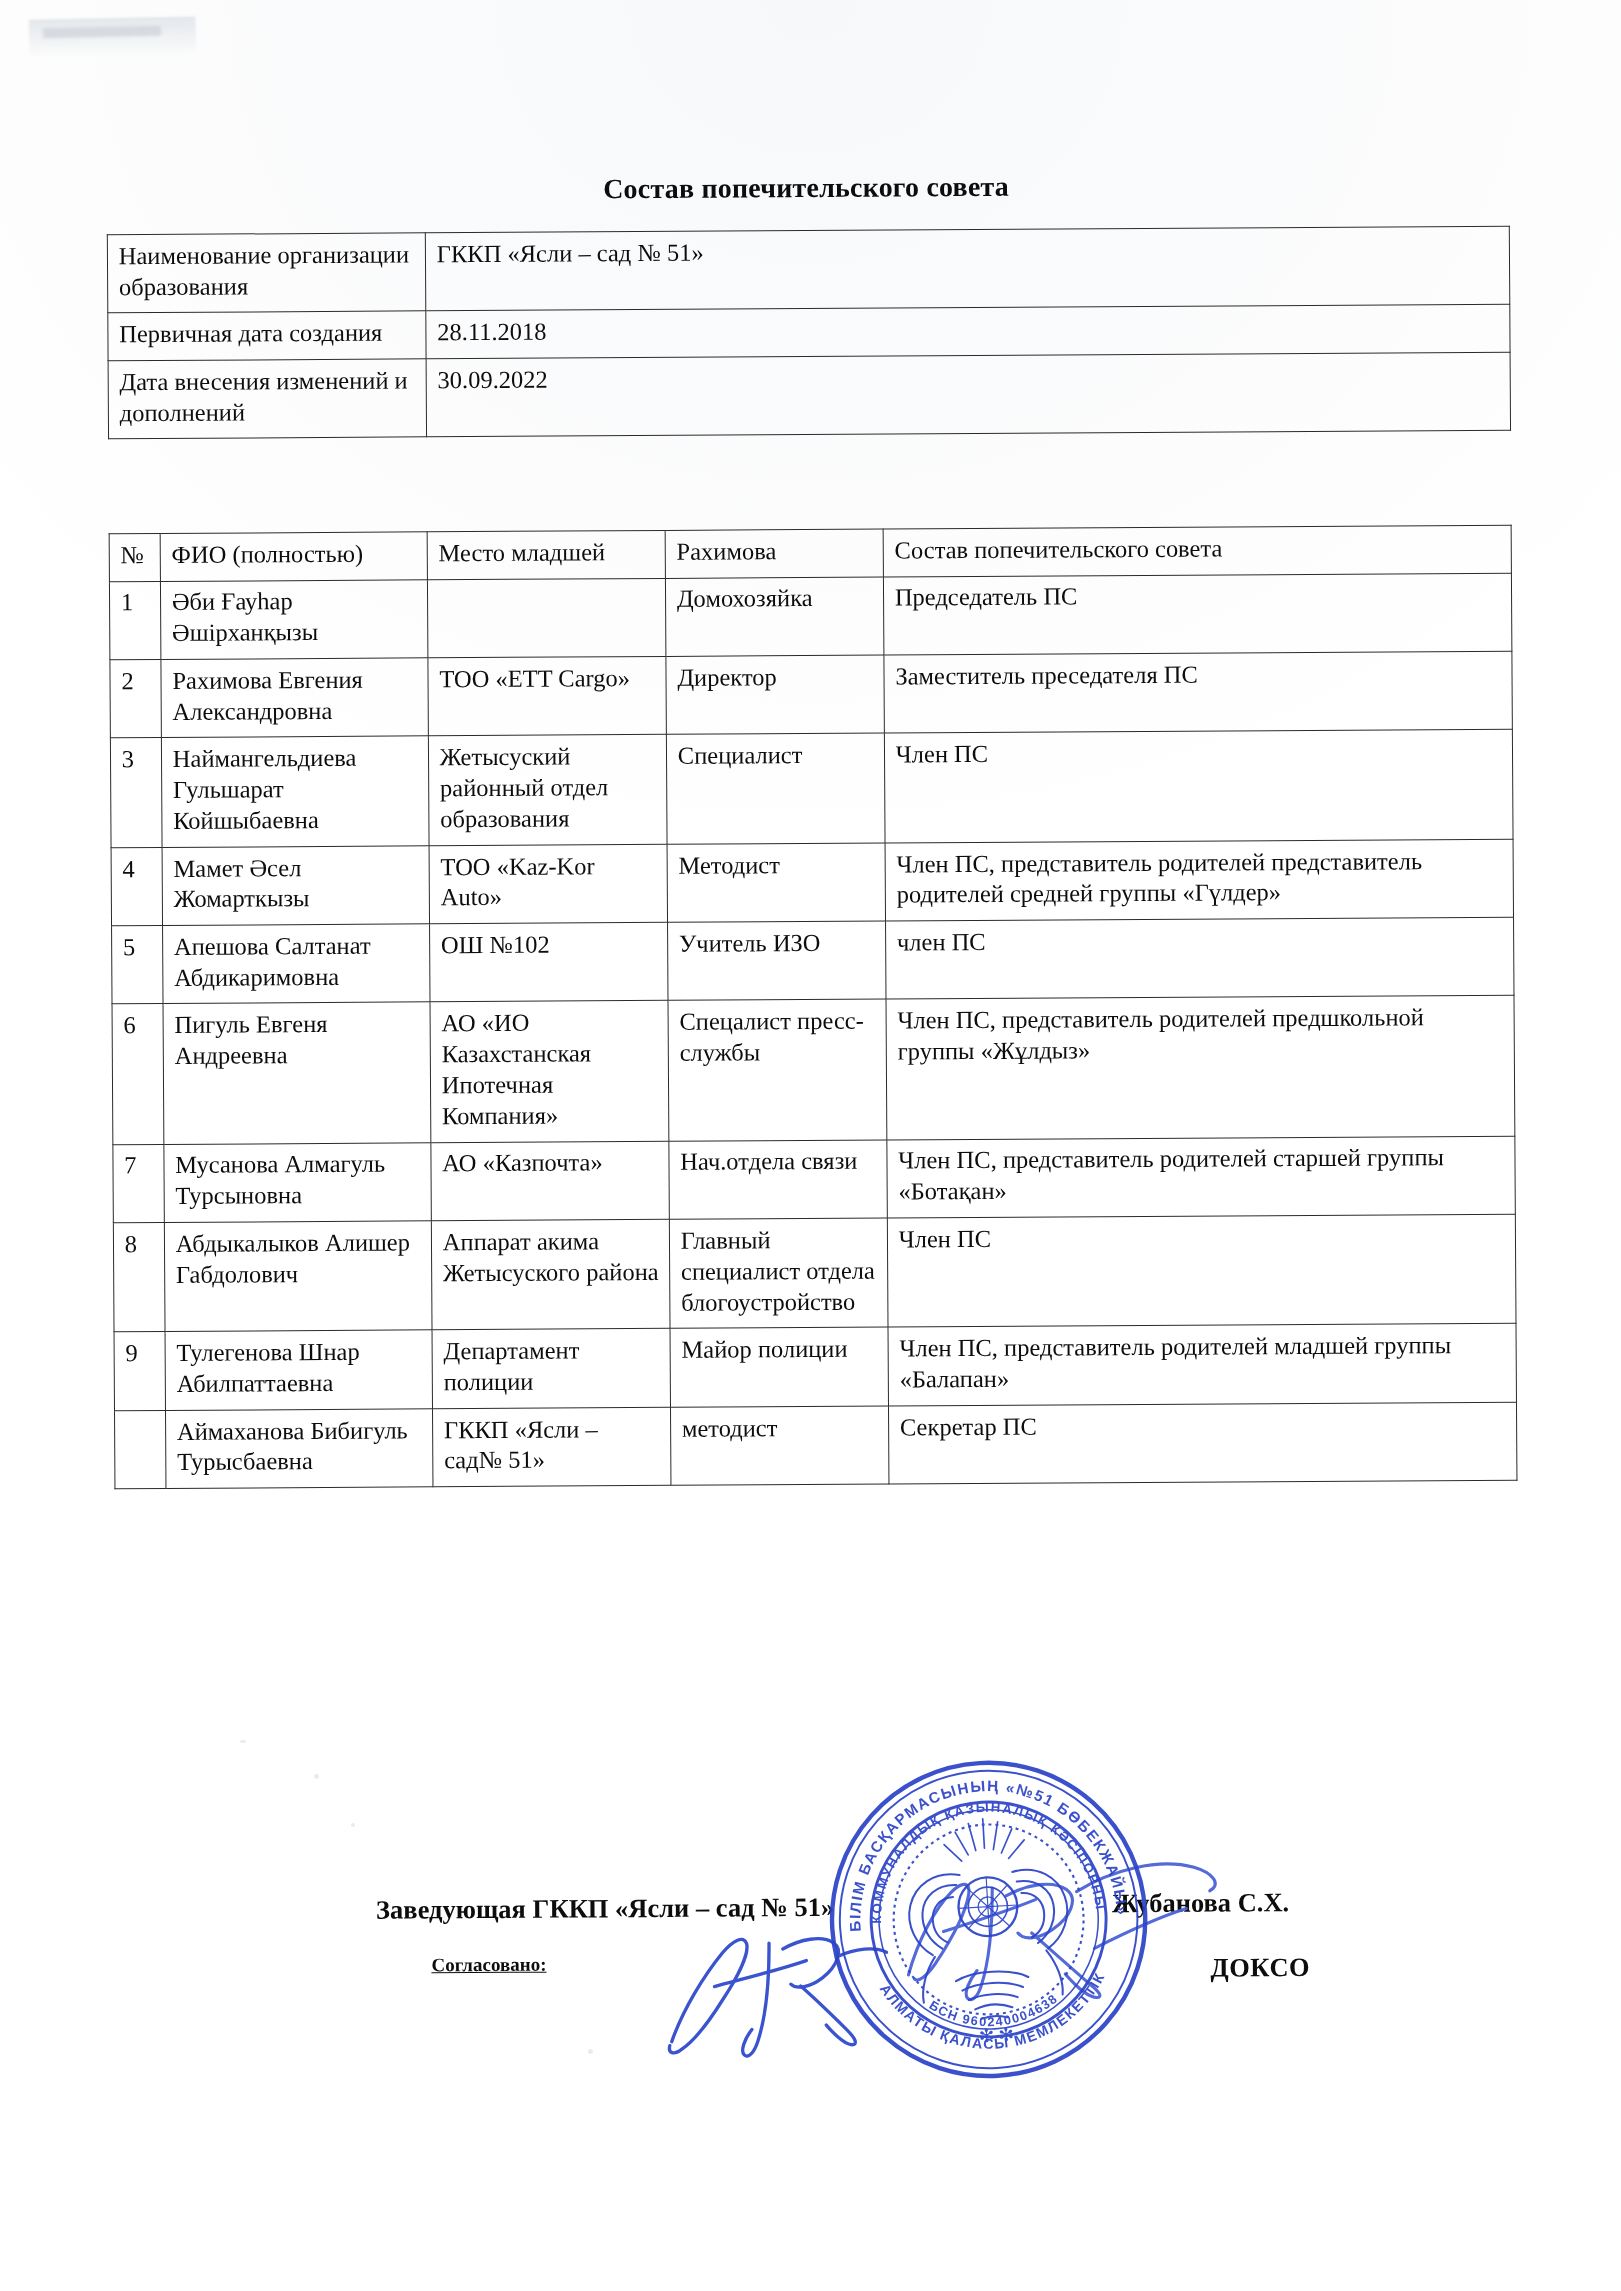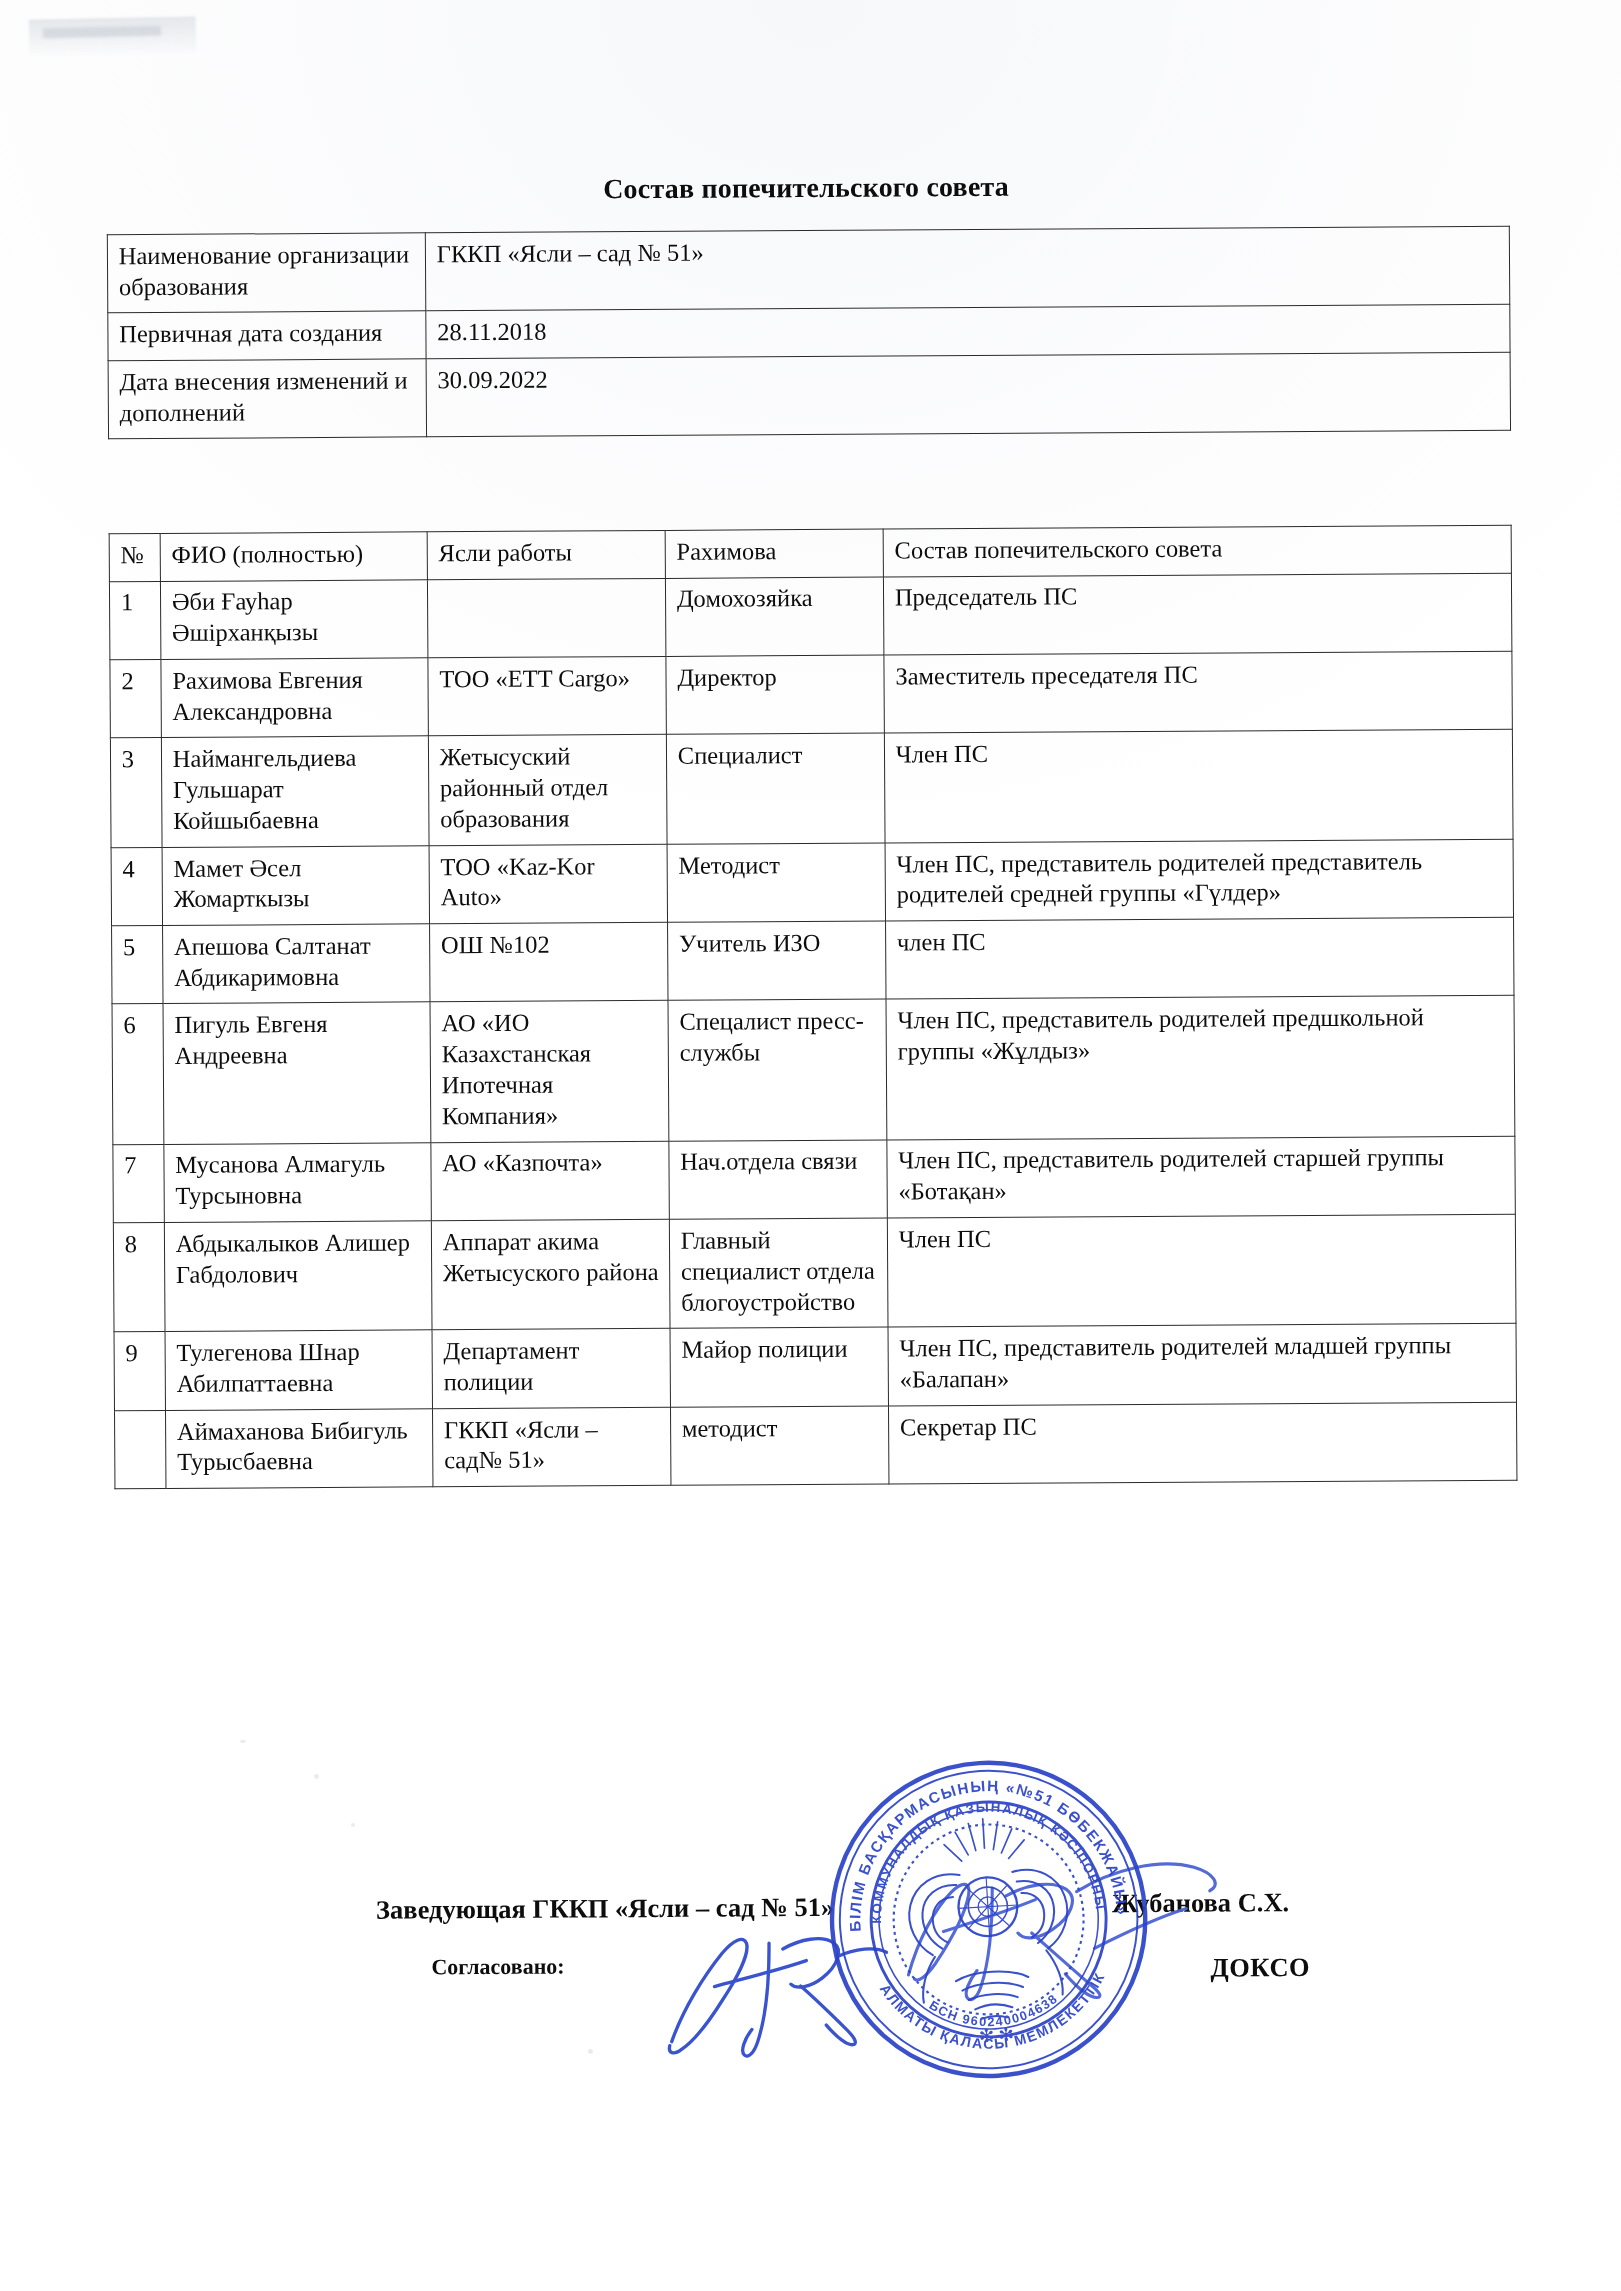--- a/index.html
+++ b/index.html
@@ -125,23 +125,24 @@
     left: 1106px;
     top: 1890px;
     font-size: 26.5px;
     font-weight: bold;
     white-space: nowrap;
   }
   .sig-agreed {
     position: absolute;
     left: 425px;
     top: 1952px;
-    font-size: 22px;
+    font-size: 19px;
     font-weight: bold;
     white-space: nowrap;
+    text-decoration: underline;
   }
   .sig-doxo {
     position: absolute;
     left: 1204px;
     top: 1955px;
     font-size: 26.5px;
     font-weight: bold;
     letter-spacing: 0.5px;
     white-space: nowrap;
     text-align: center;
@@ -213,21 +214,21 @@
         <col class="c-num">
           <col class="c-fio">
           <col class="c-work">
           <col class="c-post">
           <col class="c-comp">
       </colgroup>
       <thead>
         <tr class="hdr">
           <td class="num">№</td>
           <td>ФИО (полностью)</td>
-          <td>Ясли работы</td>
+          <td>Место младшей</td>
           <td>Рахимова</td>
           <td>Состав попечительского совета</td>
         </tr>
       </thead>
       <tbody id="council-body">
           <tr>
             <td class="num">1</td>
             <td>Әби Ғауһар Әшірханқызы</td>
             <td></td>
             <td>Домохозяйка</td>

